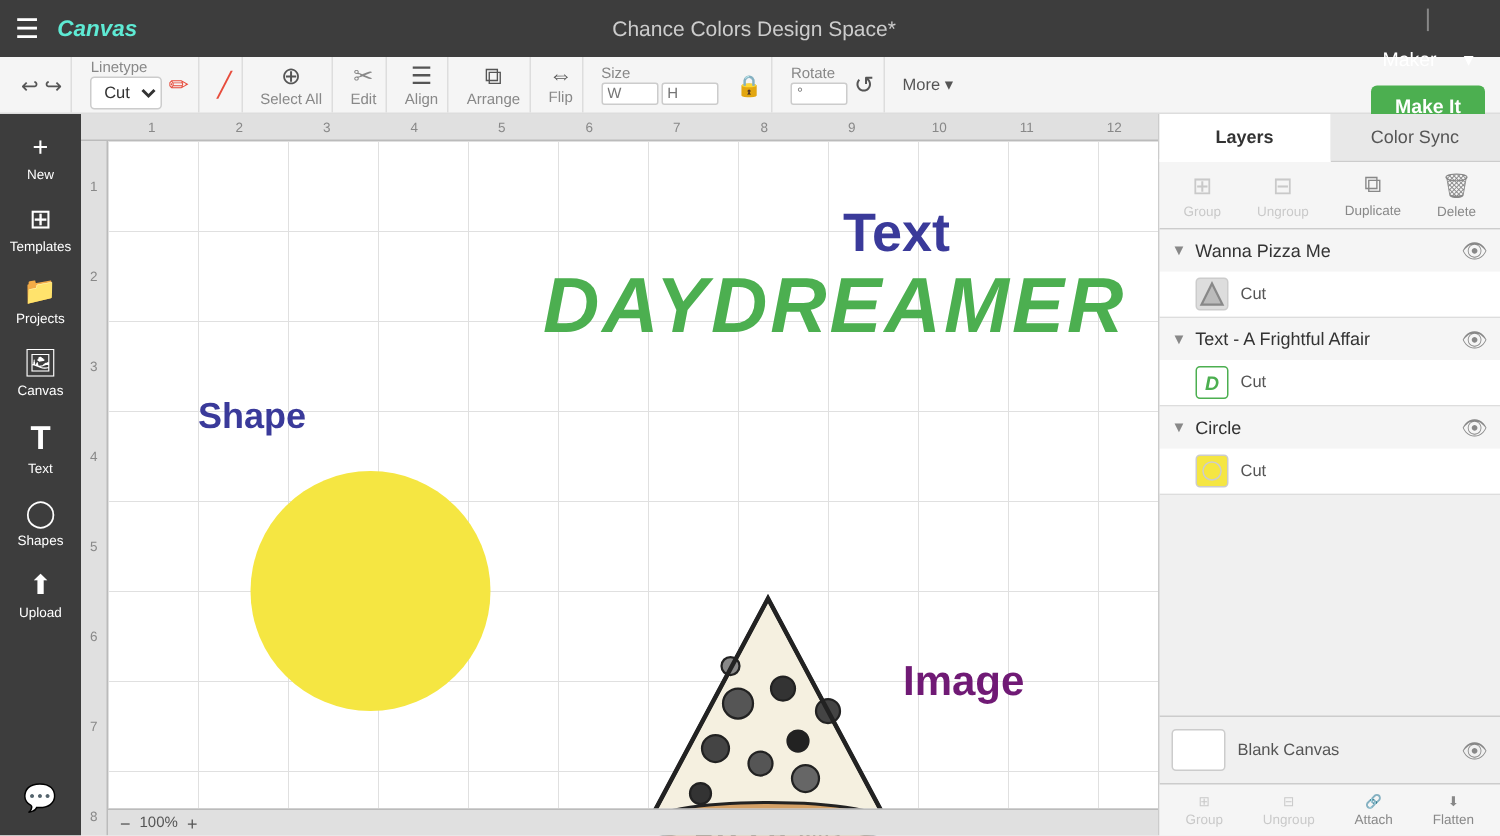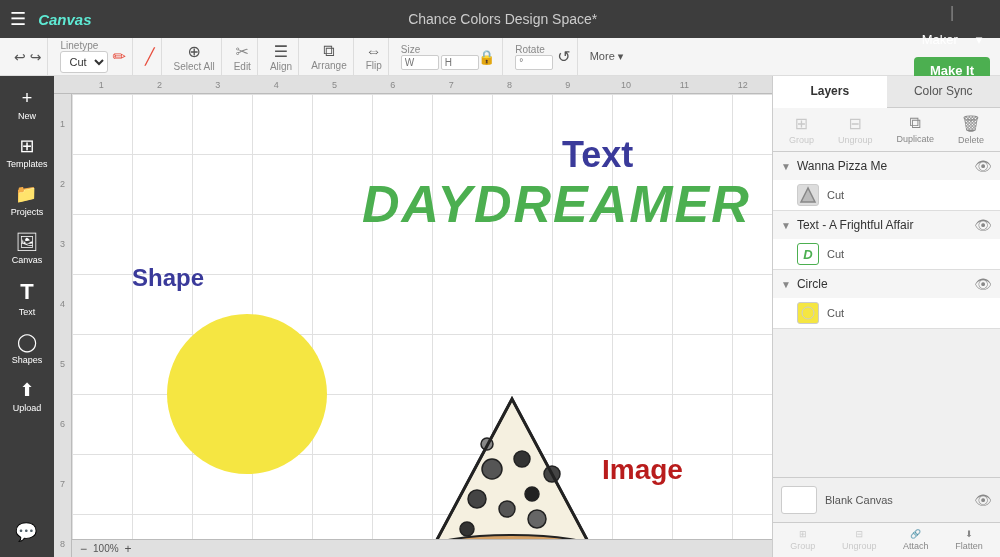--- a/index.html
+++ b/index.html
@@ -103,22 +103,22 @@
     .canvas-shape-label {
       position: absolute; top: 170px; left: 60px;
       font-size: 24px; font-weight: 700; color: #3a3a9a;
     }
     .canvas-circle {
       position: absolute; top: 220px; left: 95px;
       width: 160px; height: 160px;
       background: #f5e642; border-radius: 50%;
     }
     .canvas-image-label {
-      position: absolute; top: 360px; left: 530px;
-      font-size: 28px; font-weight: 700; color: #b91c1c;
+      position: absolute; top: 344px; left: 530px;
+      font-size: 28px; font-weight: 700; color: #701a75;
     }
     .pizza-container {
       position: absolute; top: 295px; left: 330px;
       width: 220px; height: 180px;
     }
     .canvas-bottom-bar {
       position: absolute; bottom: 0; left: 18px; right: 0;
       height: 18px; background: #e0e0e0; border-top: 1px solid #bbb;
       display: flex; align-items: center; padding: 0 8px; gap: 6px;
       font-size: 10px; color: #555;
@@ -253,21 +253,21 @@
       <span class="toolbar-label">Arrange</span>
     </div>
   </div>
   <div class="toolbar-group">
     <div style="display:flex;flex-direction:column;align-items:center;">
       <span style="font-size:16px;cursor:pointer;">⇔</span>
       <span class="toolbar-label">Flip</span>
     </div>
   </div>
   <div class="toolbar-group">
-    <div style="display:flex;gap:0;align-items:center;">
+    <div style="display:flex;gap:12px;align-items:center;">
       <div>
         <span class="toolbar-label">Size</span>
         <div style="display:flex;gap:2px;">
           <input style="width: 38px; font-size: 10px; border: 1px solid rgb(204, 204, 204); border-radius: 2px; padding: 1px 3px;" placeholder="W">
           <input style="width: 38px; font-size: 10px; border: 1px solid rgb(204, 204, 204); border-radius: 2px; padding: 1px 3px;" placeholder="H">
         </div>
       </div>
       <span style="font-size:14px;">🔒</span>
     </div>
   </div>

